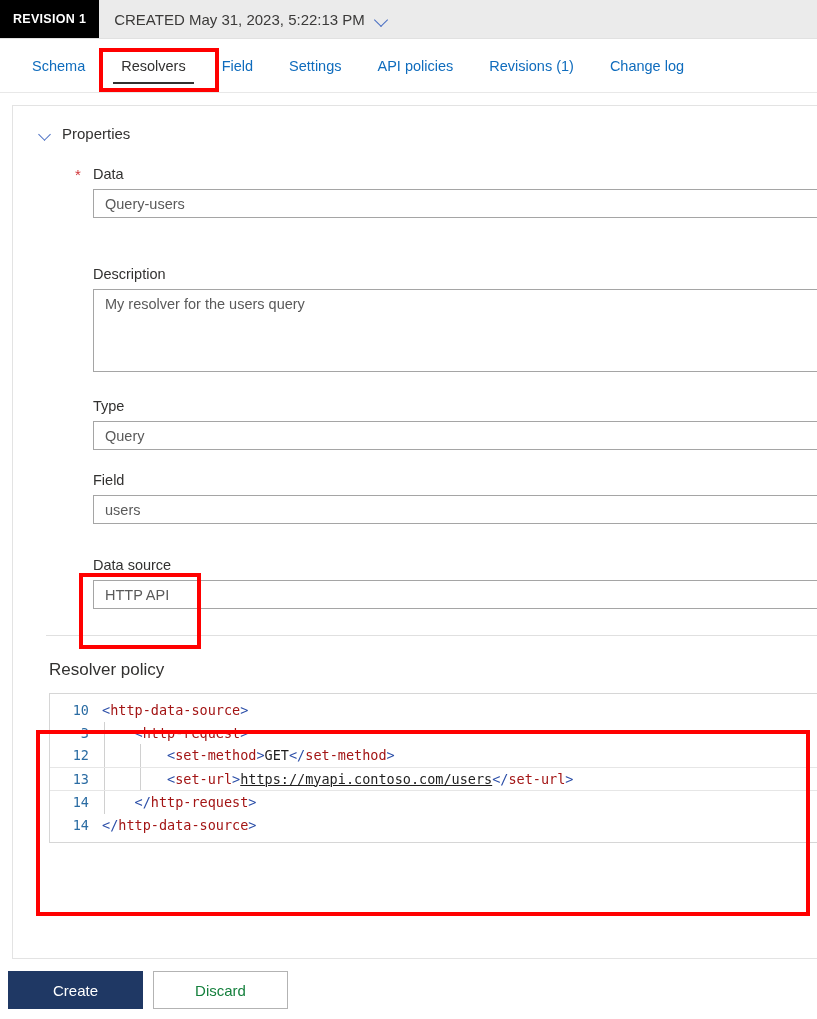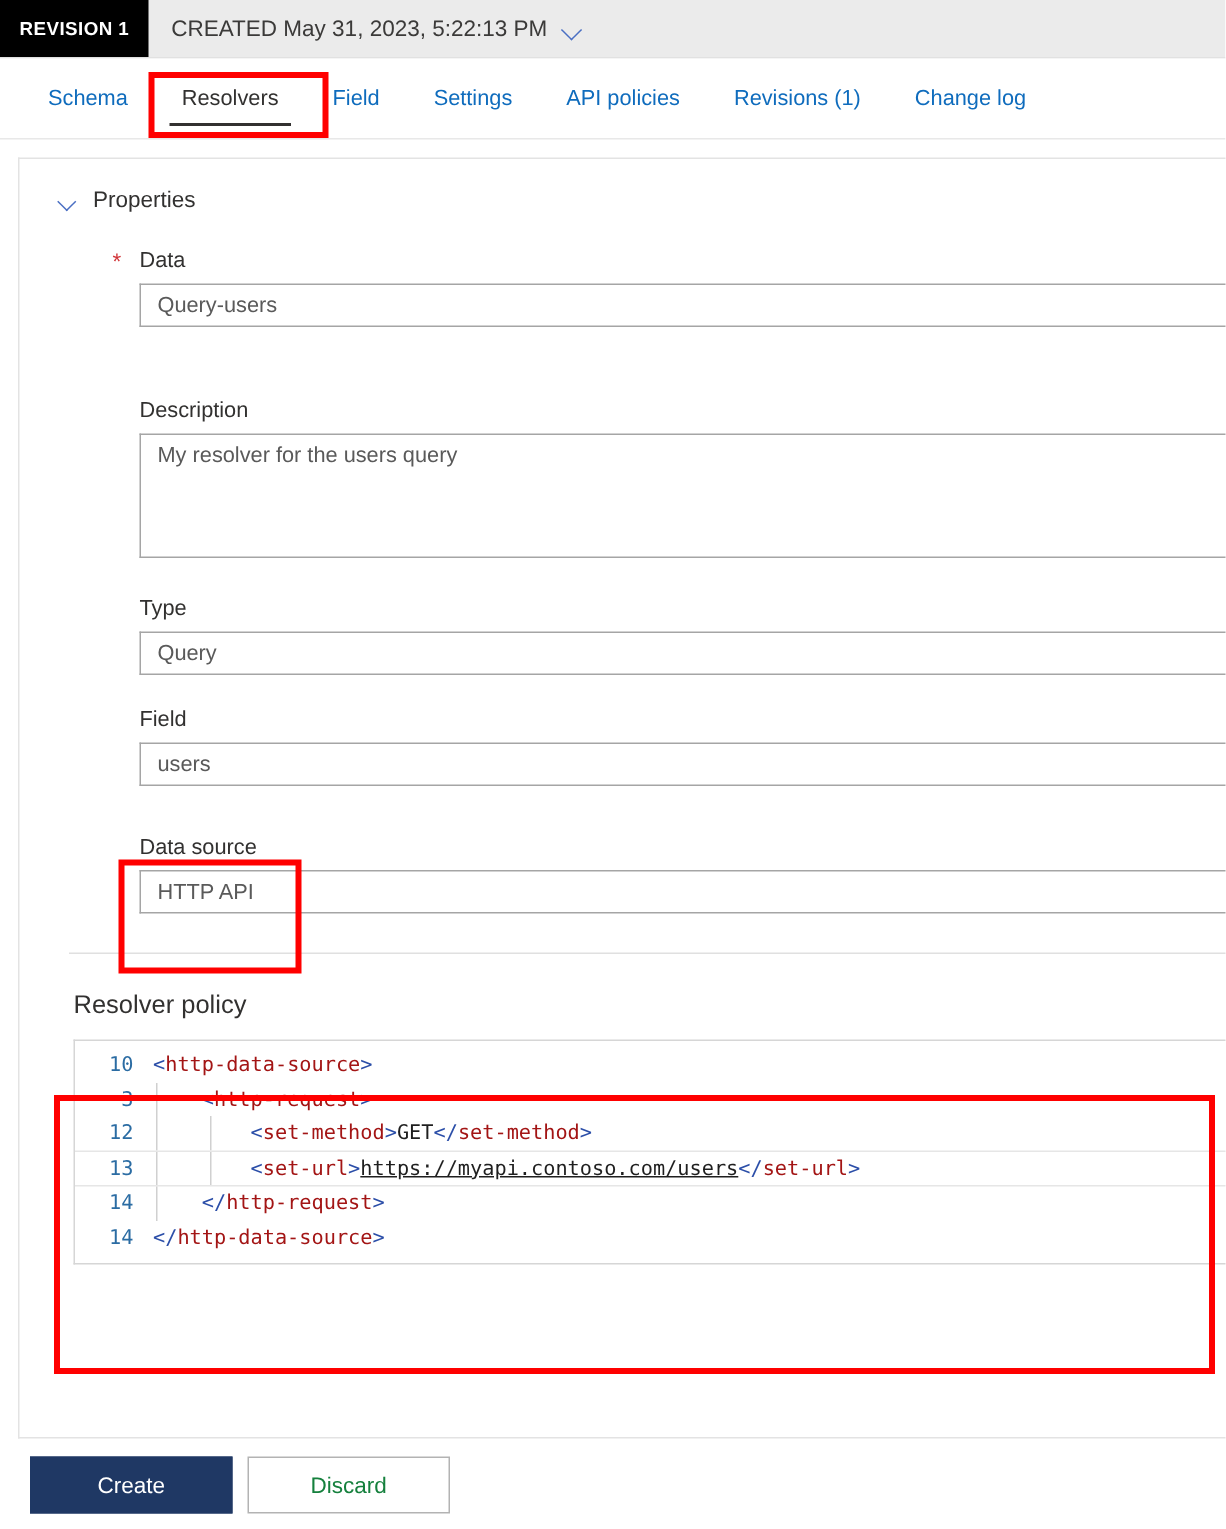--- a/index.html
+++ b/index.html
@@ -246,21 +246,21 @@
   
   .footer {
     position: absolute;
     left: 0;
     bottom: 0;
     width: 817px;
     height: 58px;
     display: flex;
     align-items: center;
     gap: 10px;
-    padding-left: 20px;
+    padding-left: 8px;
     box-sizing: border-box;
     background: #ffffff;
   }
   .btn {
     height: 38px;
     min-width: 135px;
     display: flex;
     align-items: center;
     justify-content: center;
     font-size: 15px;

